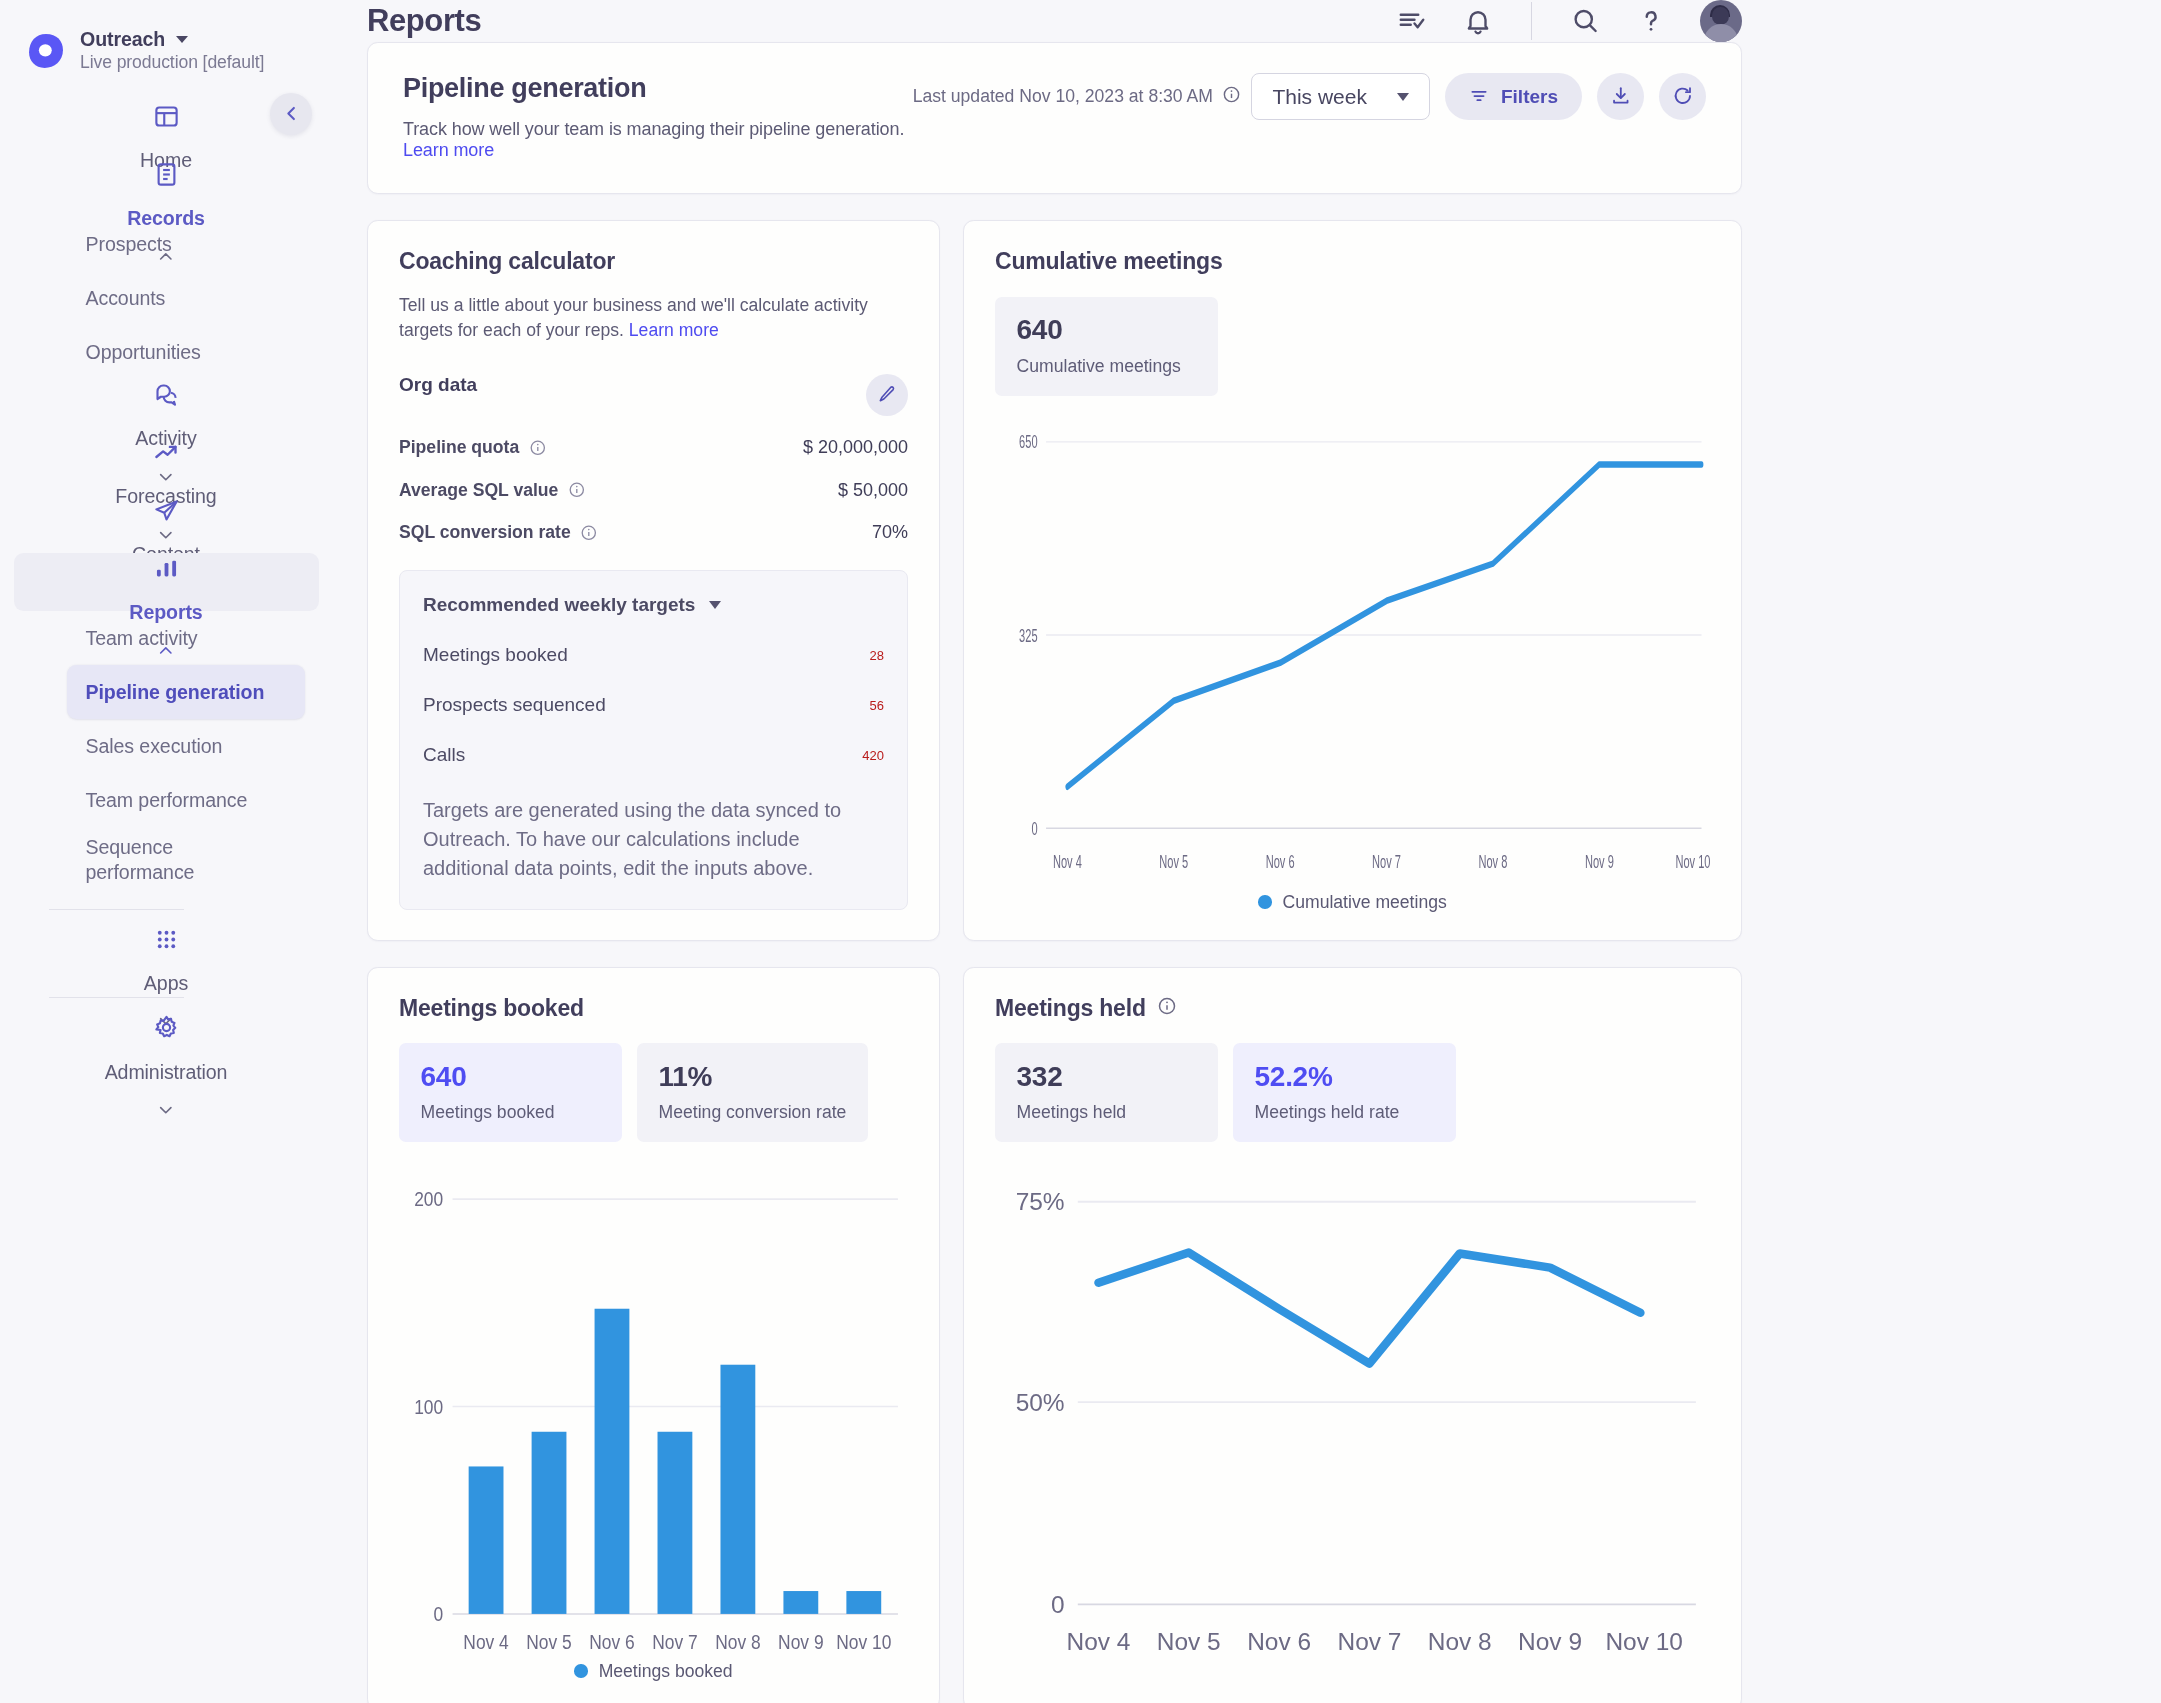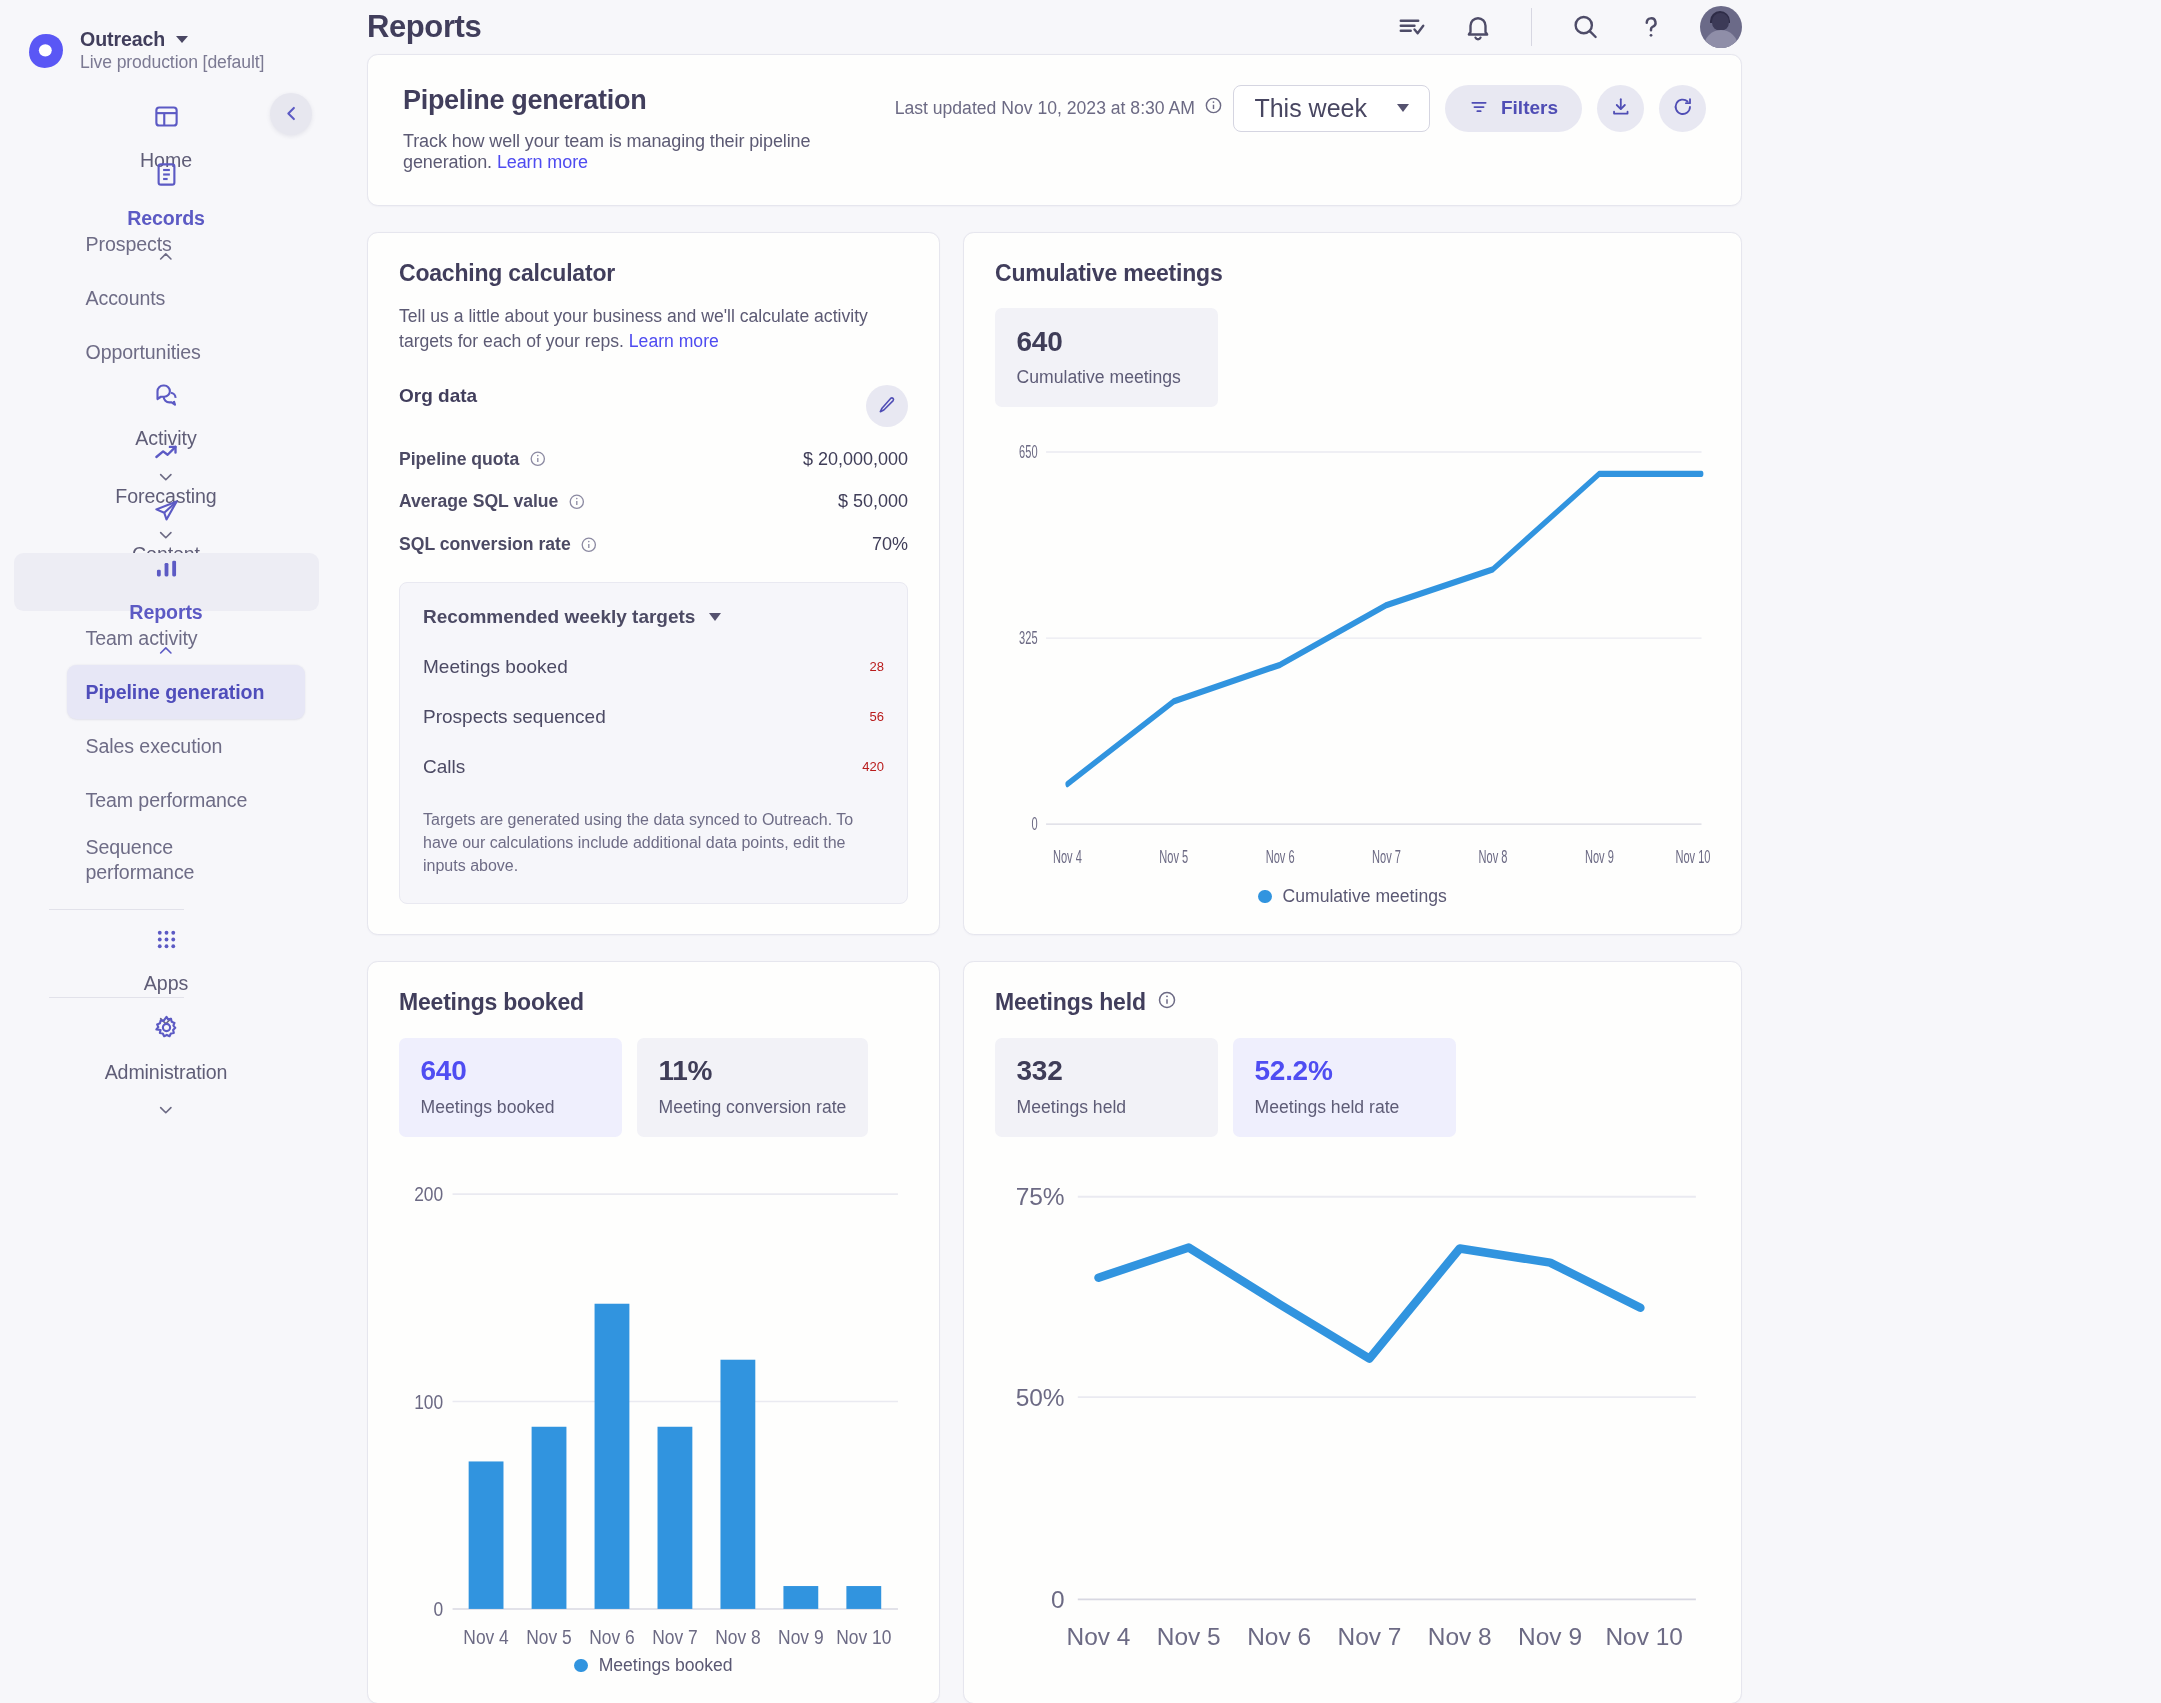--- a/index.html
+++ b/index.html
@@ -83,21 +83,21 @@
   .hdr-title { font-size: 27px; font-weight: 700; color: #413E5C; letter-spacing: -0.3px; }
   .hdr-sub { margin-top: 15px; font-size: 18px; color: #5C5A74; letter-spacing: -0.1px; }
   .link { color: #4E4BF0; cursor: pointer; }
   .hdr-right { display: flex; flex-direction: row; gap: 10px; }
   .last-updated { display: flex; align-items: center; gap: 9.5px; font-size: 17.6px; color: #6C6A84; }
   .hdr-controls { display: flex; align-items: center; gap: 15px; }
   .select-box {
     display: flex; align-items: center; gap: 30px; border: 0.7px solid #D5D5E1;
     background: #FFFFFF; border-radius: 8px; height: 47px; padding: 0 20px; cursor: pointer;
   }
-  .select-label { font-size: 25px; color: #484661; }
+  .select-label { font-size: 21px; color: #484661; }
   .caret-sm { width: 0; height: 0; border-left: 6.8px solid transparent; border-right: 6.8px solid transparent; border-top: 8px solid #55526F; }
   .pill-btn {
     display: flex; align-items: center; gap: 12px; background: #E8E8F2; border-radius: 23.6px;
     height: 47px; padding: 0 24px; cursor: pointer;
   }
   .pill-btn .lbl { font-size: 19px; font-weight: 700; color: #4F4DB5; }
   .round-btn {
     width: 47px; height: 47px; border-radius: 50%; background: #E8E8F2;
     display: flex; align-items: center; justify-content: center; cursor: pointer;
   }
@@ -121,21 +121,21 @@
   .kv-val { font-size: 18px; color: #3F3D58; }
   .targets {
     margin-top: 27px; background: #F6F6FA; border: 0.7px solid #E9E9F1; border-radius: 8px;
     padding: 23px 23px 26px 23px;
   }
   .targets-hdr { display: flex; align-items: center; gap: 13.5px; cursor: pointer; }
   .targets-hdr .t { font-size: 19px; font-weight: 700; color: #4C4A64; }
   .tr-row { display: flex; align-items: center; margin-top: 28px; }
   .tr-row .t-lab { font-size: 19px; color: #4C4A64; flex: 1; }
   .tr-row .t-val { font-size: 13px; color: #b91c1c; }
-  .targets-note { margin-top: 30px; font-size: 16px; line-height: 1.44; color: #6E6C86; }
+  .targets-note { margin-top: 30px; font-size: 20px; line-height: 1.44; color: #6E6C86; }
 
   
   .chart-card { padding: 27px 31px 27px 31px; display: flex; flex-direction: column; height: 100%; }
   .chart-title { font-size: 23px; font-weight: 700; color: #413E5C; letter-spacing: -0.2px; display:flex; align-items:center; gap:10.8px; }
   .kpis { display: flex; gap: 15px; margin-top: 21.6px; }
   .kpi { border-radius: 6.8px; padding: 17.6px 21.6px 19px 21.6px; min-width: 223px; }
   .kpi.grey { background: #F2F2F7; }
   .kpi.violet { background: #EFEFFD; }
   .kpi-val { font-size: 28px; font-weight: 700; letter-spacing: -0.3px; }
   .kpi.grey .kpi-val { color: #3F3D58; }

